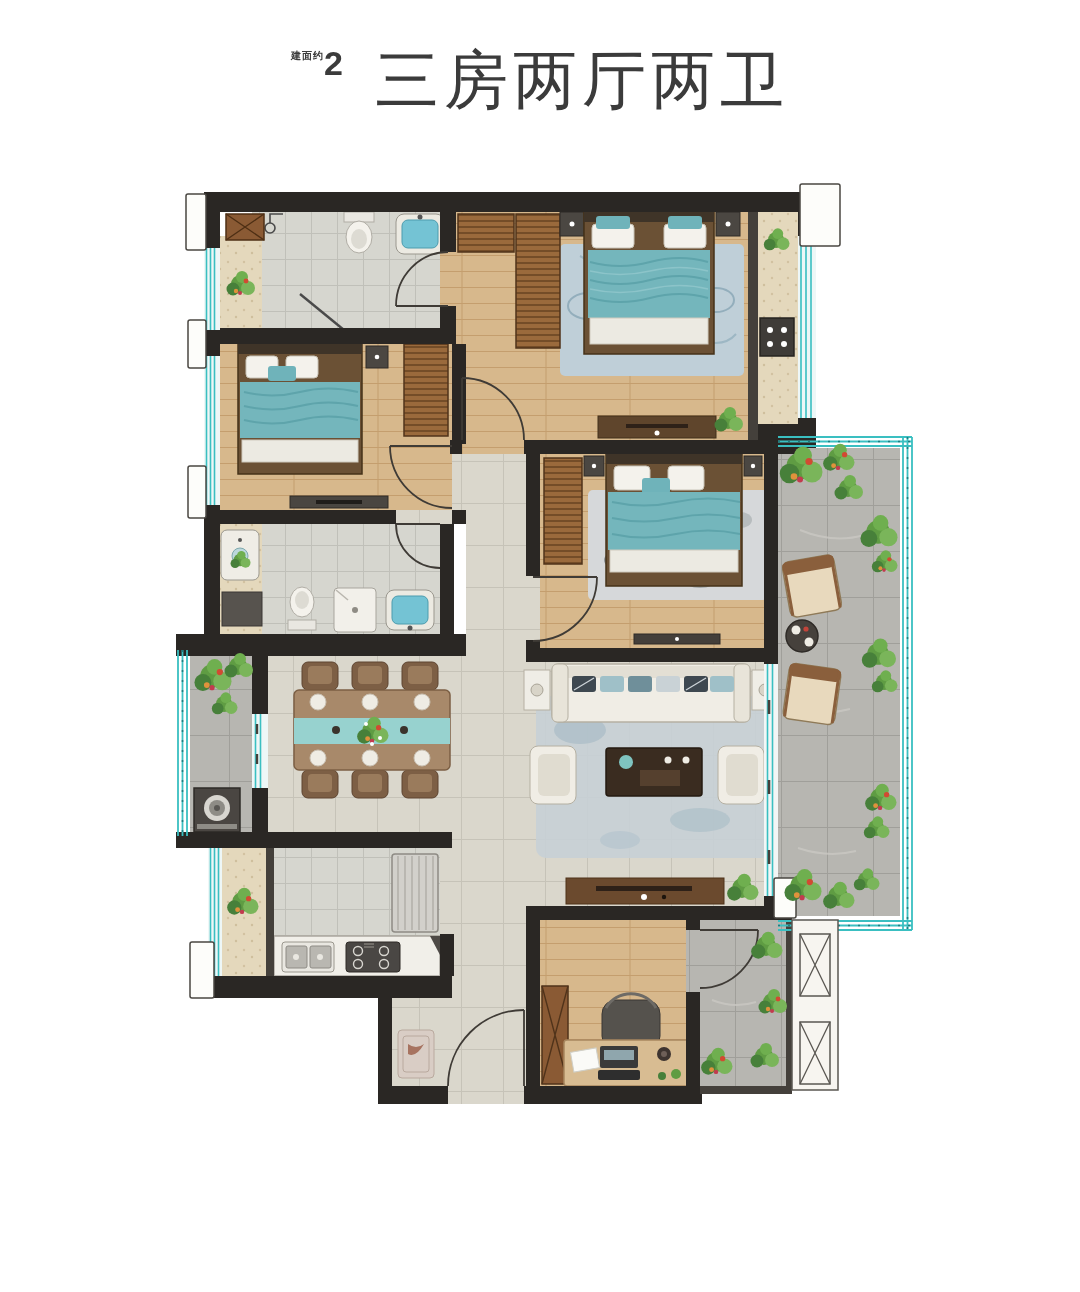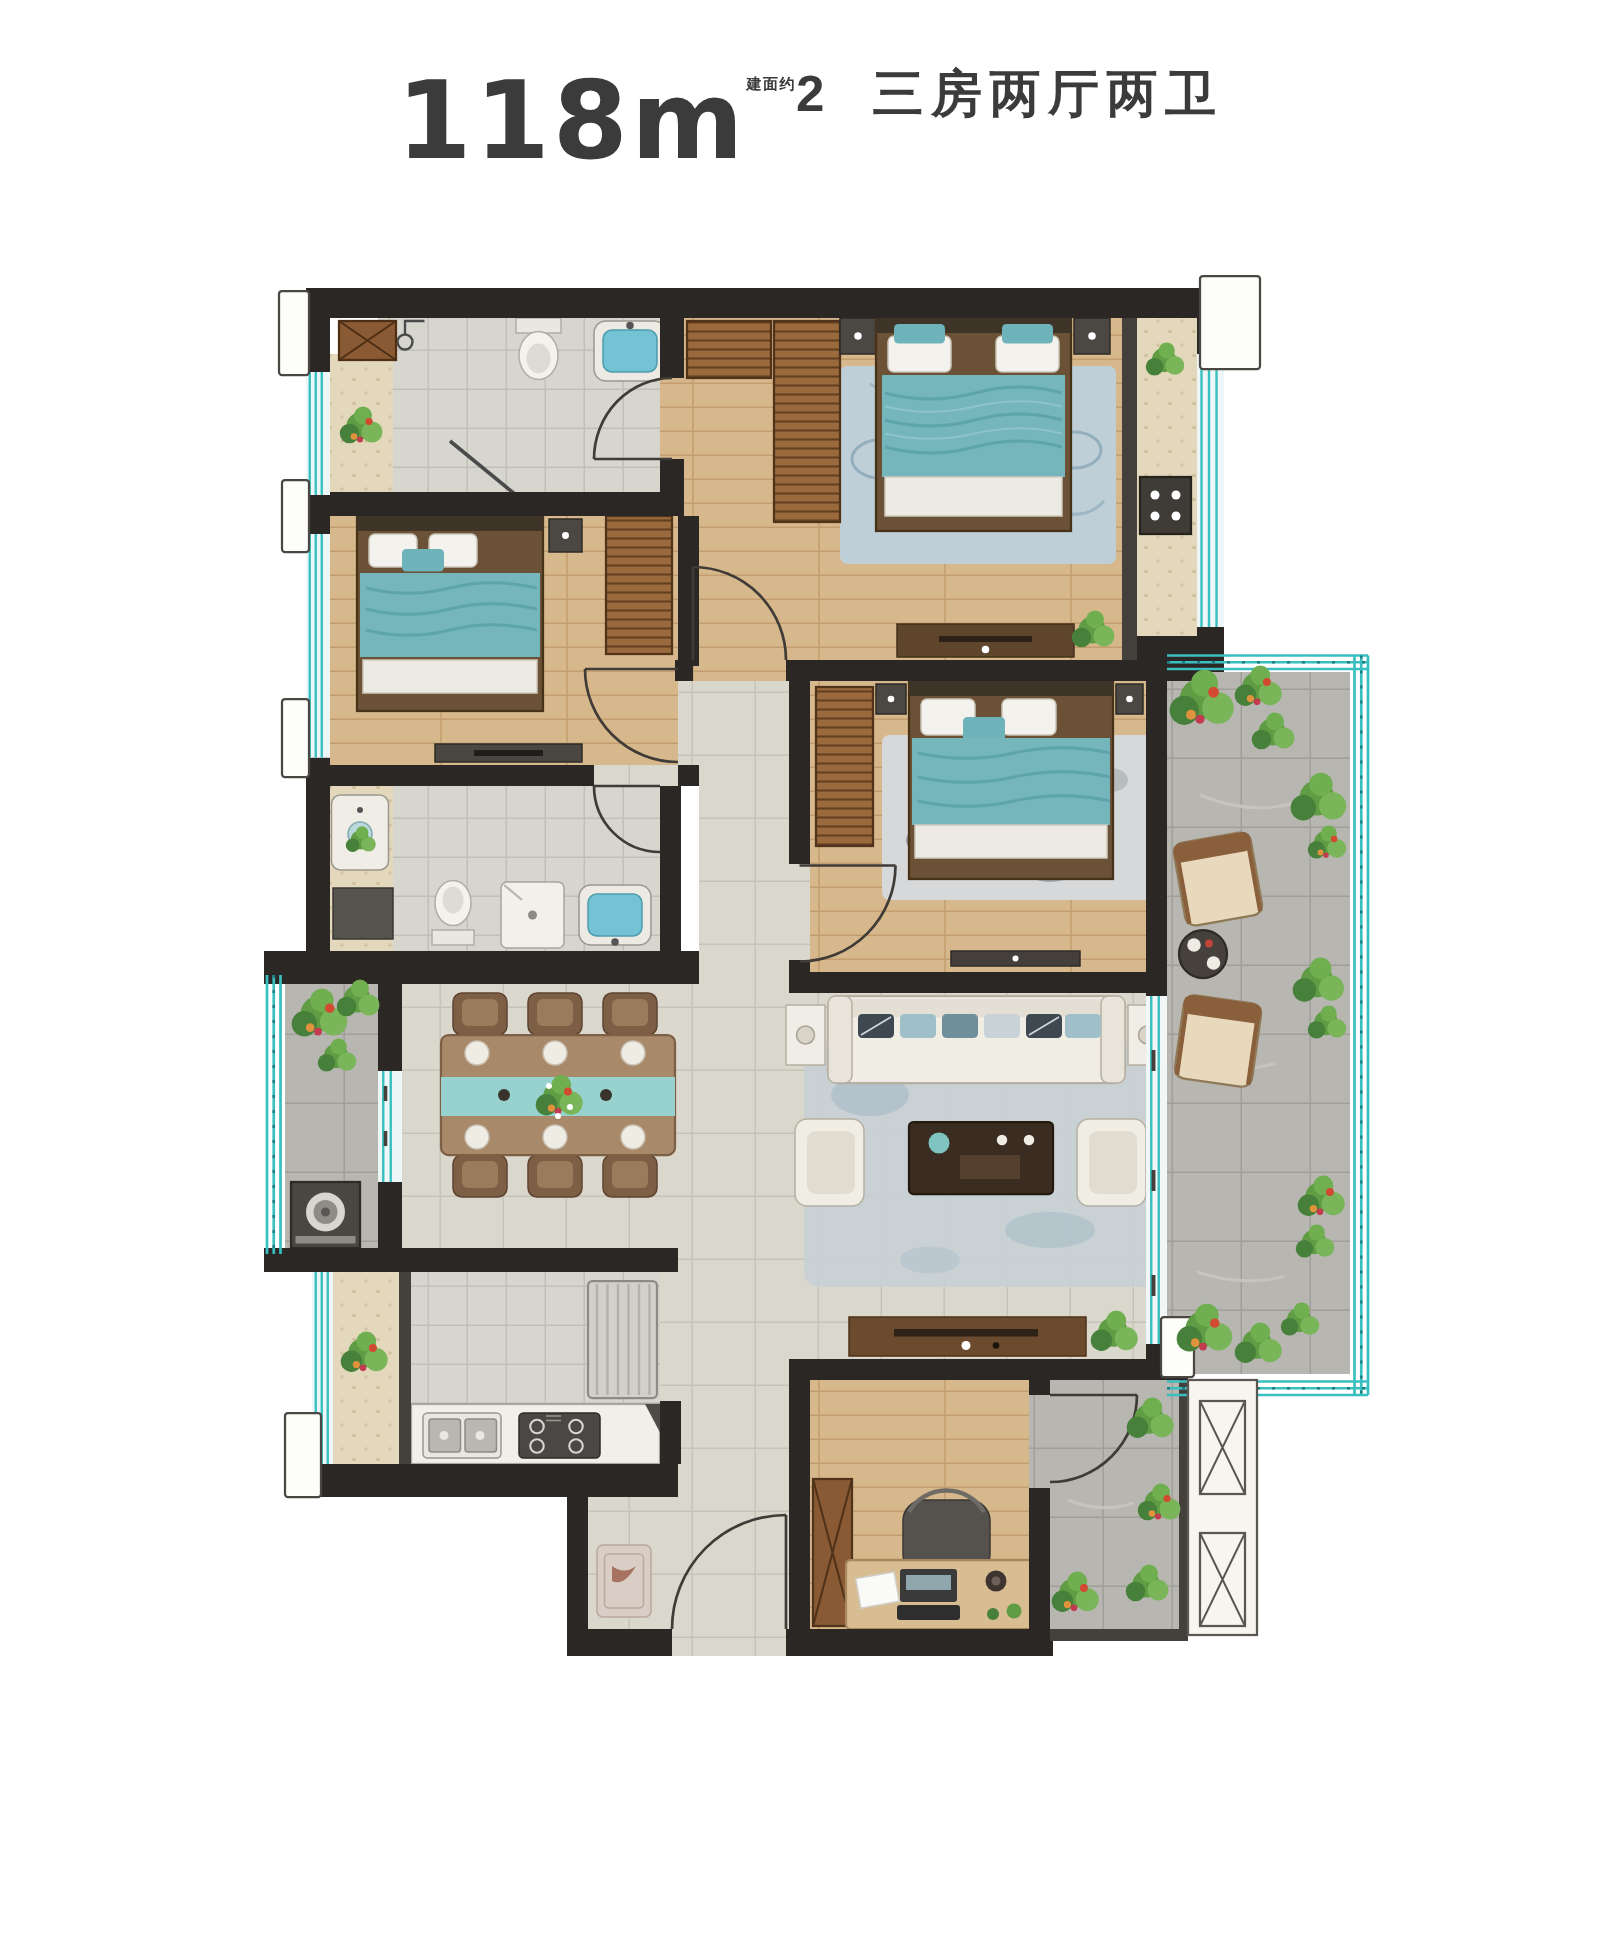--- a/index.html
+++ b/index.html
@@ -8,38 +8,37 @@
   }
   html,body{margin:0;padding:0;}
   body{width:1080px;height:1292px;background:var(--background);position:relative;overflow:hidden;
        font-family:"Liberation Sans","DejaVu Sans",sans-serif;color:var(--title-text);}
   .title-bar{position:absolute;top:44px;left:0;width:1080px;display:flex;justify-content:center;
              align-items:flex-start;user-select:none;}
   .t-num{font-size:72px;font-weight:800;line-height:1;letter-spacing:2px;font-family:"DejaVu Sans",sans-serif;}
   .t-sup{display:flex;align-items:flex-start;margin-top:2px;}
   .t-note{font-size:10px;font-weight:700;margin-top:3px;letter-spacing:1px;}
   .t-exp{font-size:34px;font-weight:800;line-height:1;}
-  .t-layout{font-size:34px;font-weight:700;line-height:1.15;letter-spacing:5px;margin-left:32px;}
+  .t-layout{font-size:64px;font-weight:400;line-height:1.15;letter-spacing:5px;margin-left:32px;}
   .plan-wrap{position:absolute;top:0;left:0;}
   
   .wall{fill:var(--wall);}
   .wall2{fill:var(--wall-light);}
   .win{stroke:var(--railing-teal);stroke-width:1.6;fill:none;}
   .winfill{fill:#eef7f7;}
   .rail{stroke:var(--railing-teal);stroke-width:1.8;fill:none;}
   .raildash{stroke:#1f7e80;stroke-width:1.6;fill:none;stroke-dasharray:2 8;}
   .doorline{stroke:#3f3b36;stroke-width:1.8;fill:none;}
   .pier{fill:#fdfdfa;stroke:#4a4742;stroke-width:1.5;}
   .plant-extra{pointer-events:none;}
 </style>
 </head>
 <body>
 
 <header class="title-bar">
-  <span class="t-num"><span>118</span><span>m</span></span>
   <span class="t-sup">
     <span class="t-note">建面约</span>
     <span class="t-exp">2</span>
   </span>
   <span class="t-layout">三房两厅两卫</span>
 </header>
 
 <div class="plan-wrap">
 <svg width="1080" height="1292" viewBox="0 0 1080 1292">
   <defs>

